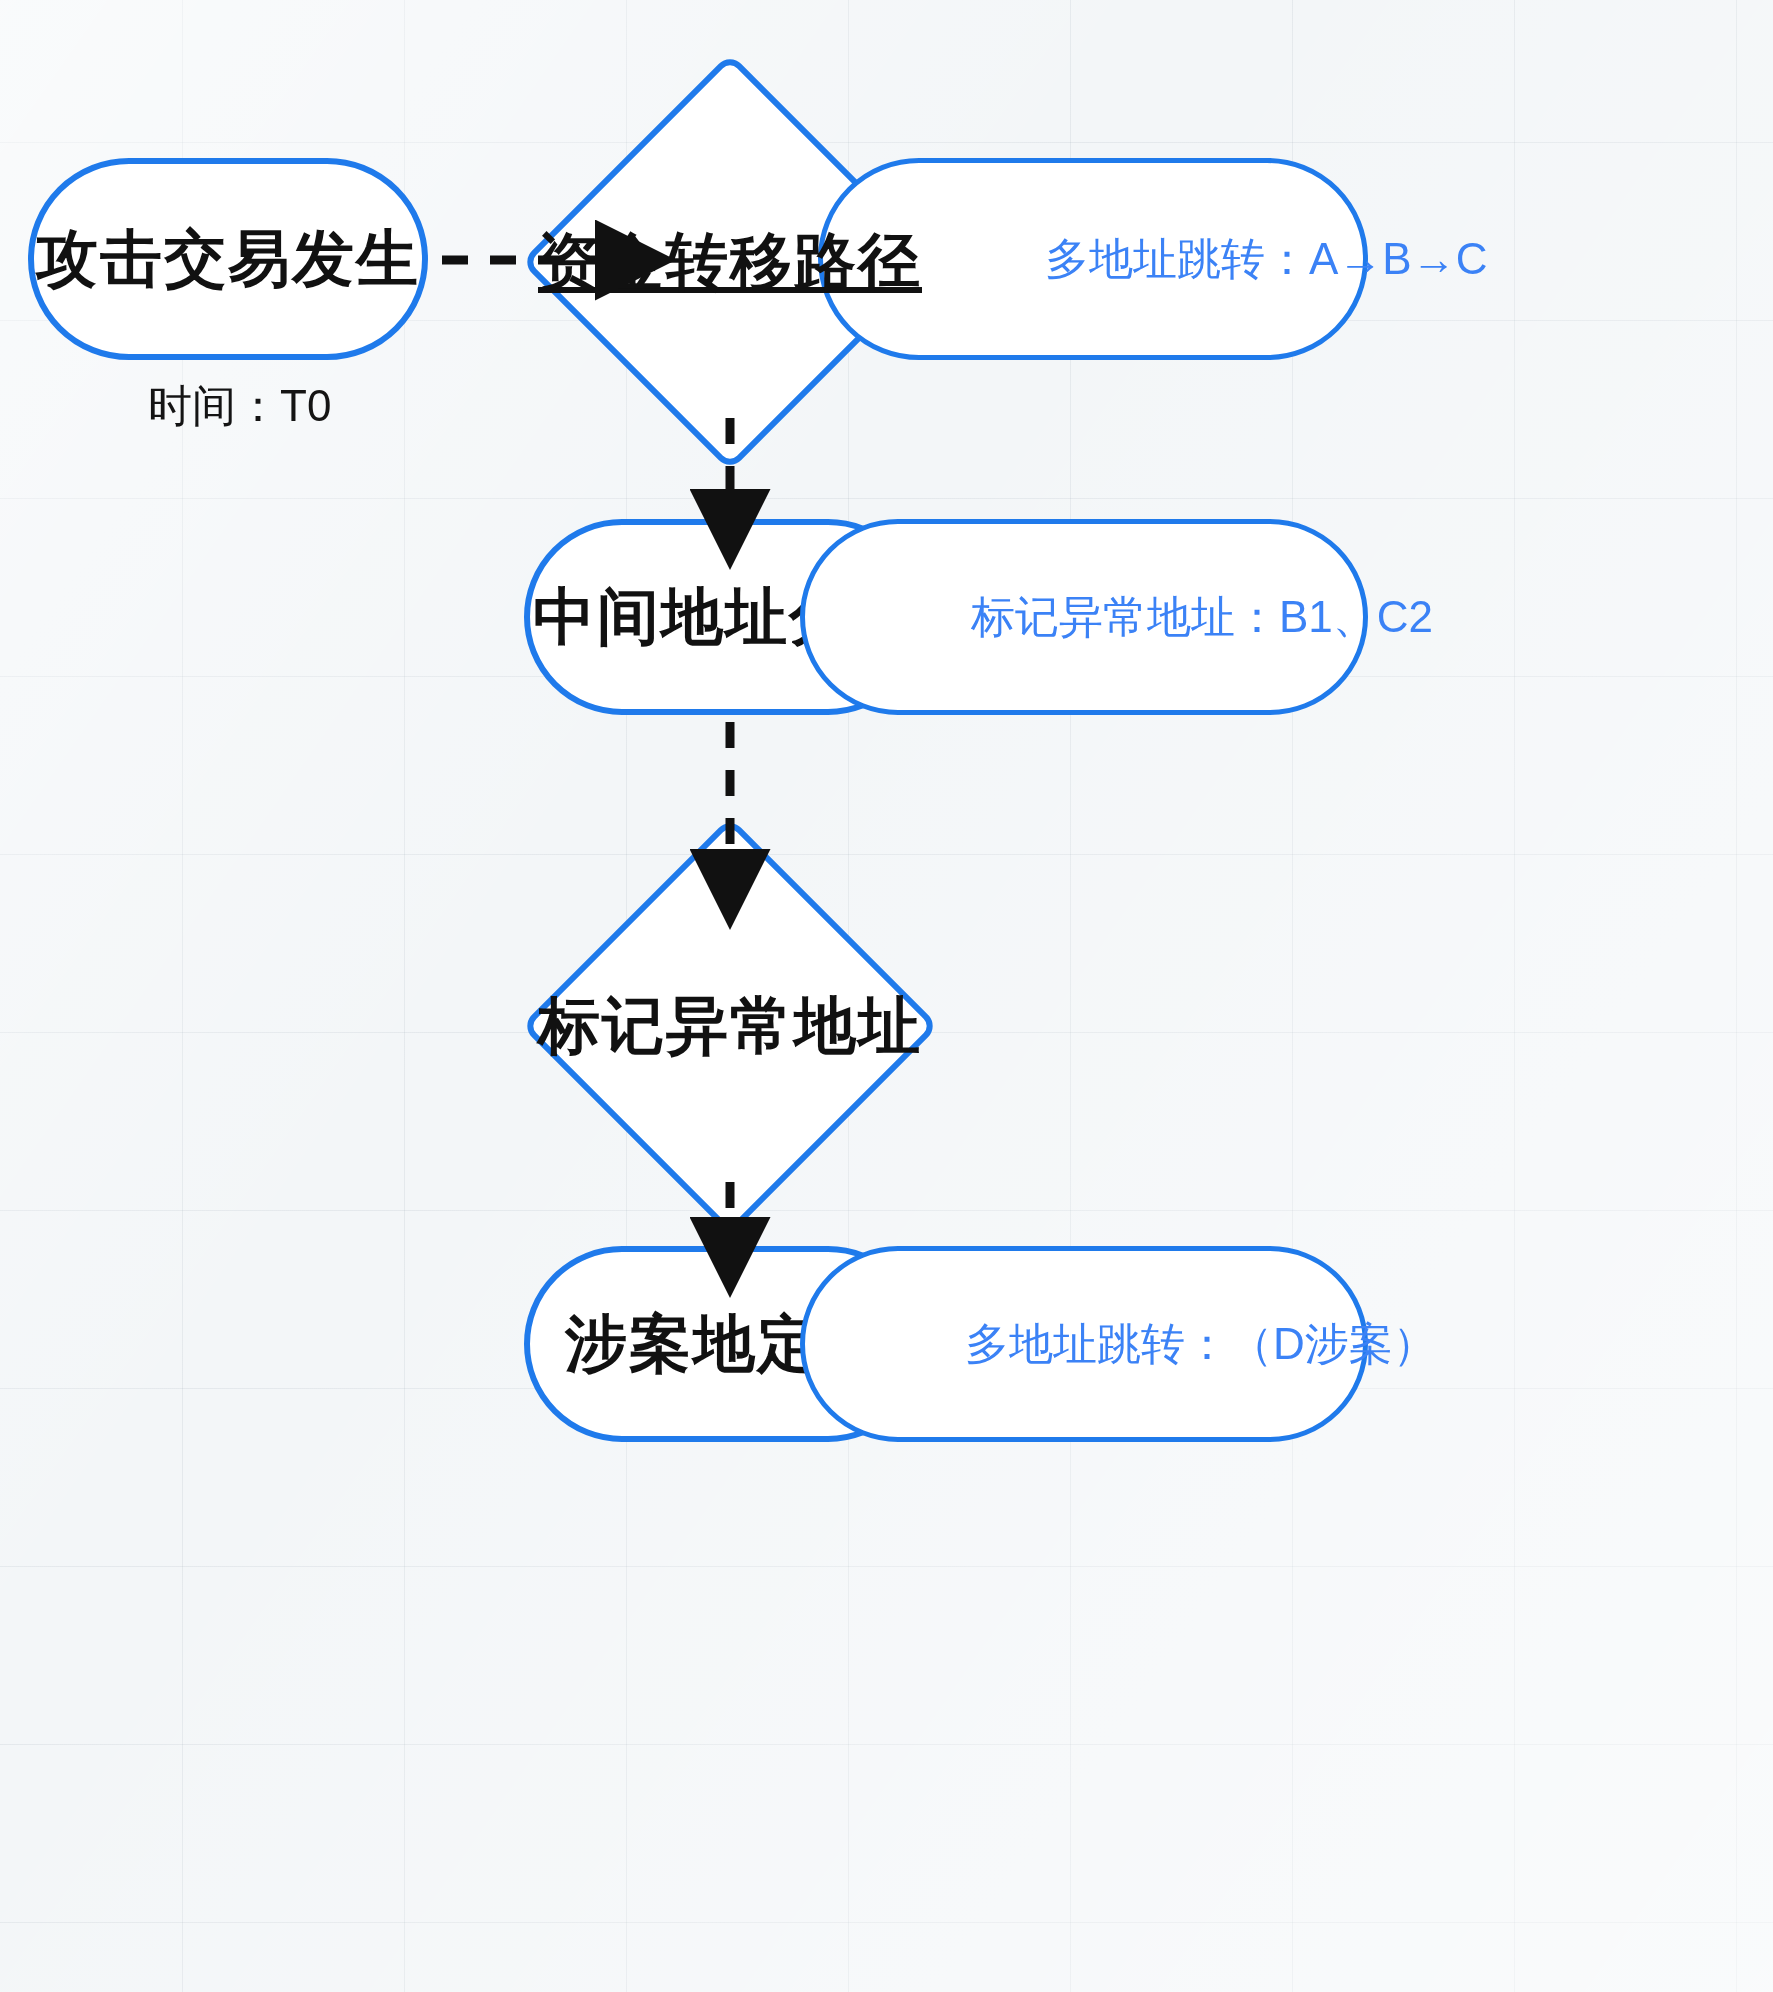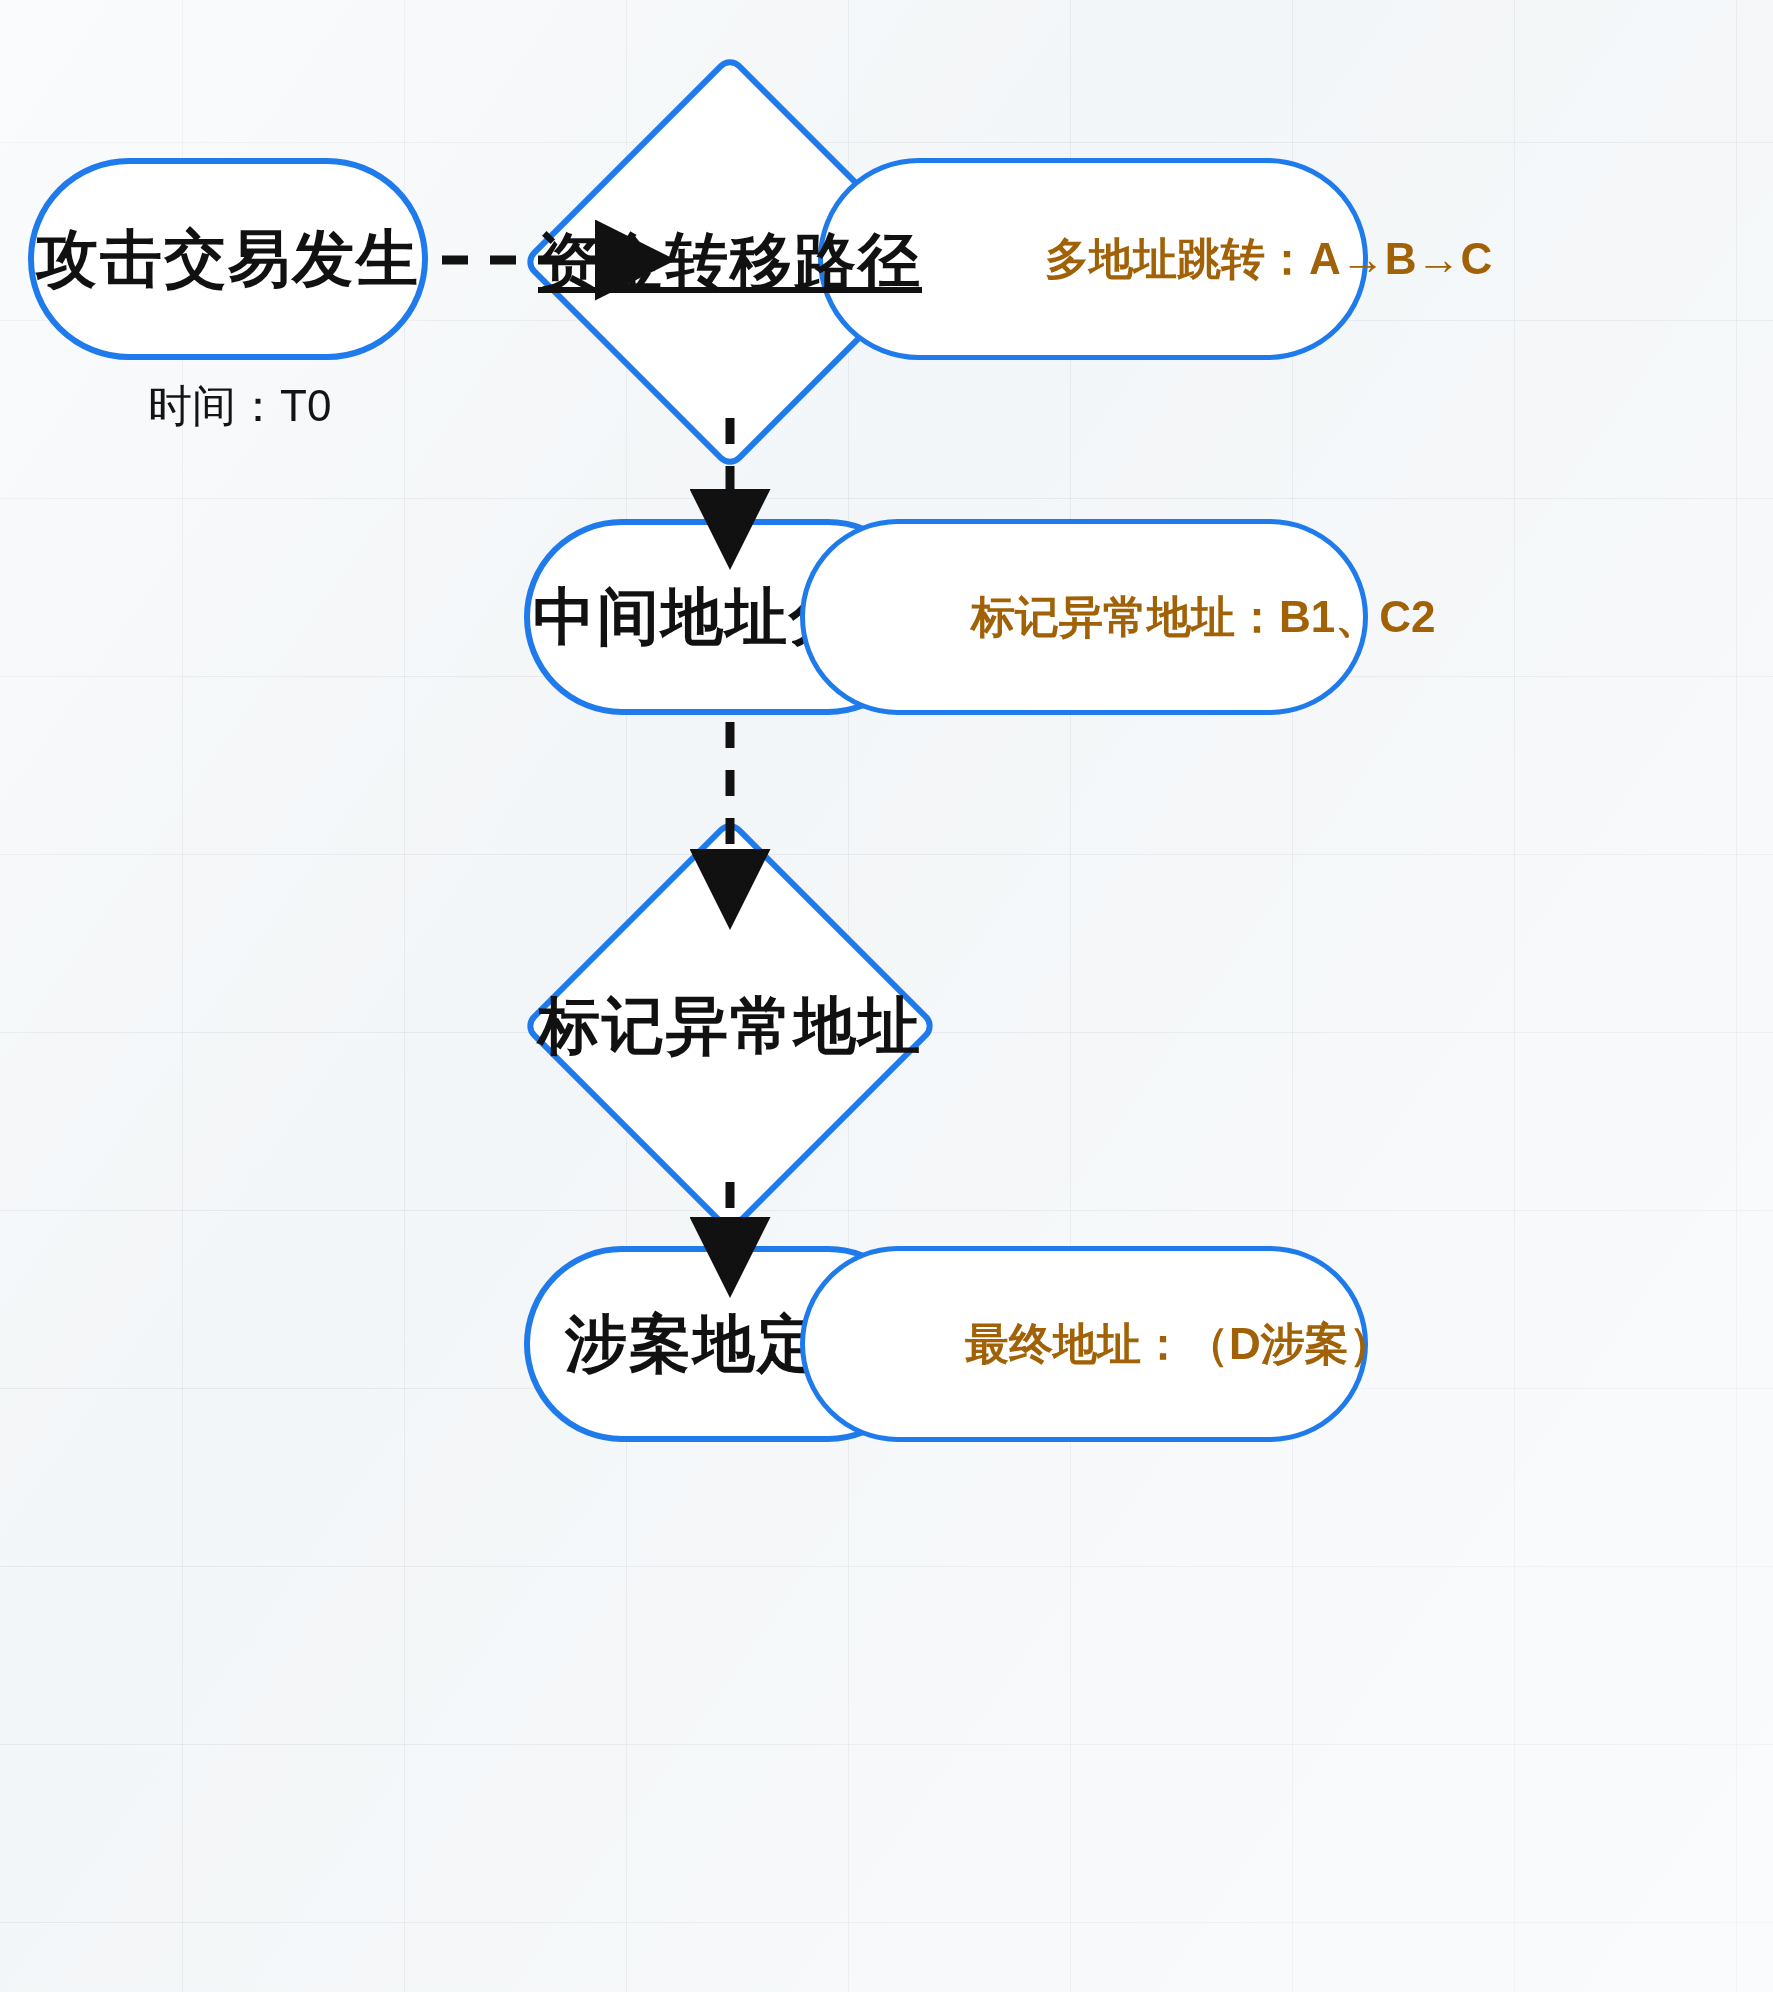--- a/index.html
+++ b/index.html
@@ -68,22 +68,22 @@
     position: absolute;
     box-sizing: border-box;
     border: 5px solid #1f7aeb;
     border-radius: 999px;
     background: #ffffff;
     display: flex;
     align-items: center;
   }
   .anno-text {
     font-size: 44px;
-    font-weight: 700;
-    color: #a16207;
+    font-weight: 400;
+    color: #3b82f6;
     white-space: nowrap;
   }
 
   
   .diamond-wrap {
     position: absolute;
   }
   .diamond-shape {
     position: absolute;
     inset: 0;
@@ -136,21 +136,21 @@
     <div class="anno-capsule" style="left:818px; top:158px; width:550px; height:202px; padding-left:222px;">
       <span class="anno-text">多地址跳转：A→B→C</span>
     </div>
 
     <div class="anno-capsule" style="left:800px; top:519px; width:568px; height:196px; padding-left:166px;">
       <span class="anno-text">标记异常地址：B1、C2</span>
     </div>
 
 
     <div class="anno-capsule" style="left:800px; top:1246px; width:568px; height:196px; padding-left:160px;">
-      <span class="anno-text">最终地址：（D涉案）</span>
+      <span class="anno-text">多地址跳转：（D涉案）</span>
     </div>
   </div>
 
   <div class="node pill" style="left:28px; top:158px; width:400px; height:202px;">
     <span class="pill-label">攻击交易发生</span>
   </div>
 
   <span class="caption" style="left:148px; top:377px;">时间：T0</span>
 
   <div class="diamond-wrap" style="left:582px; top:114px; width:296px; height:296px;">

